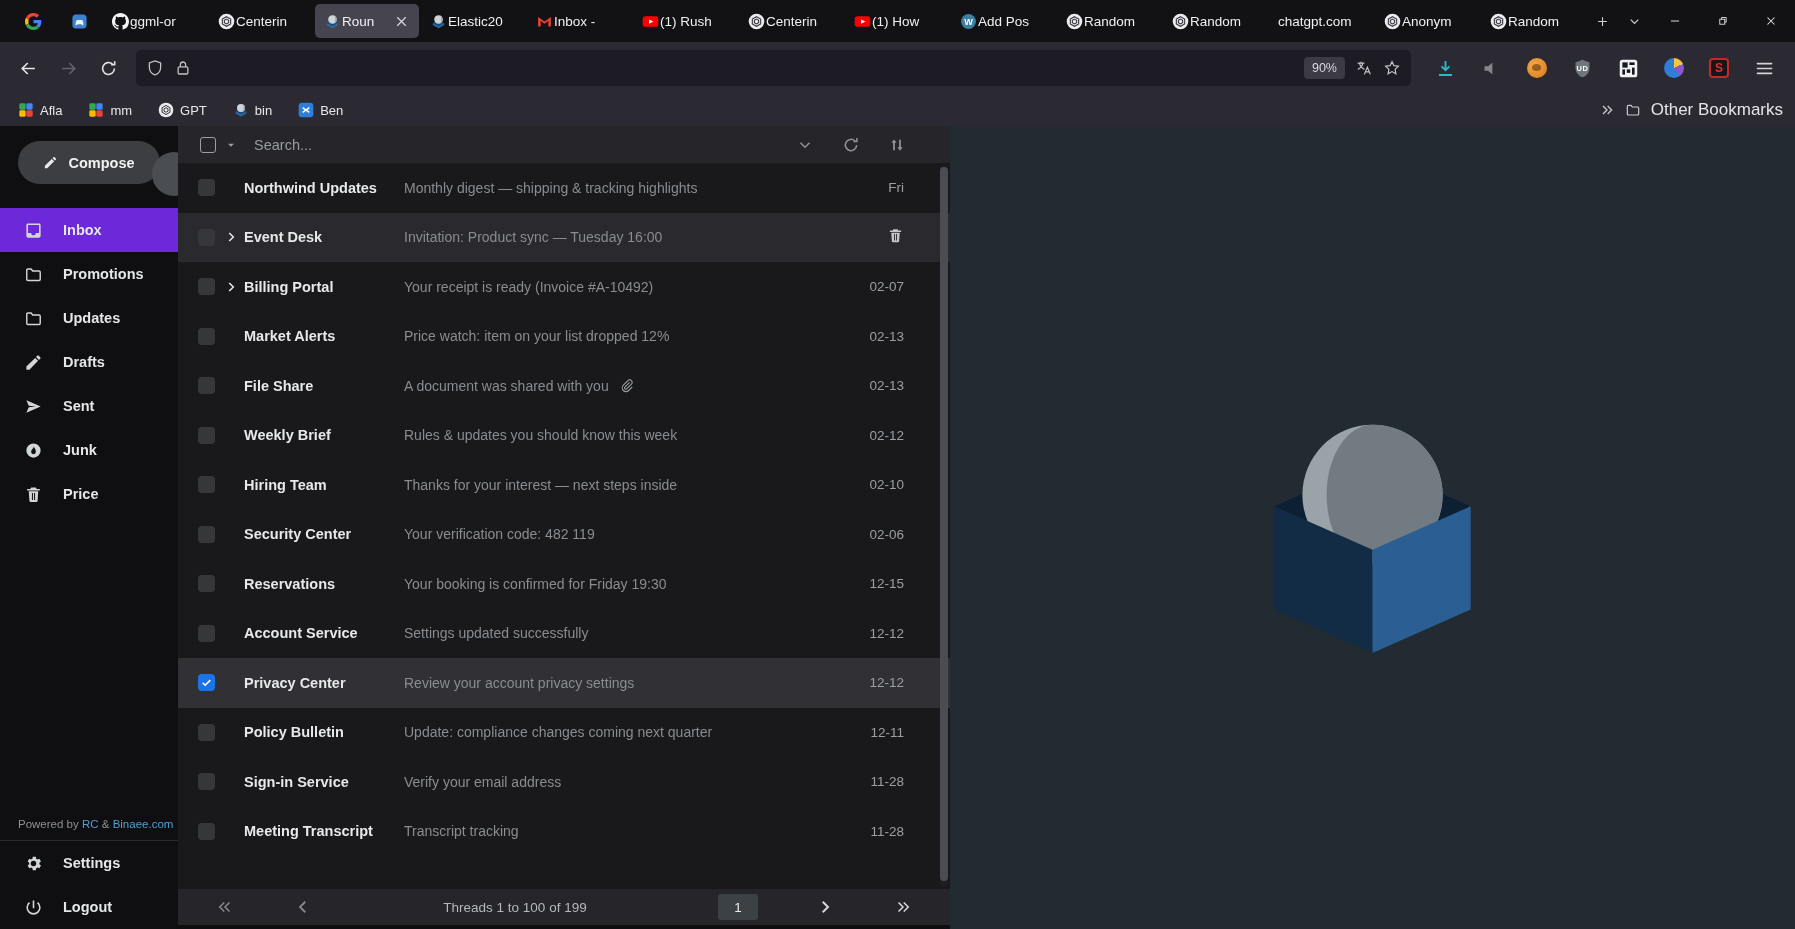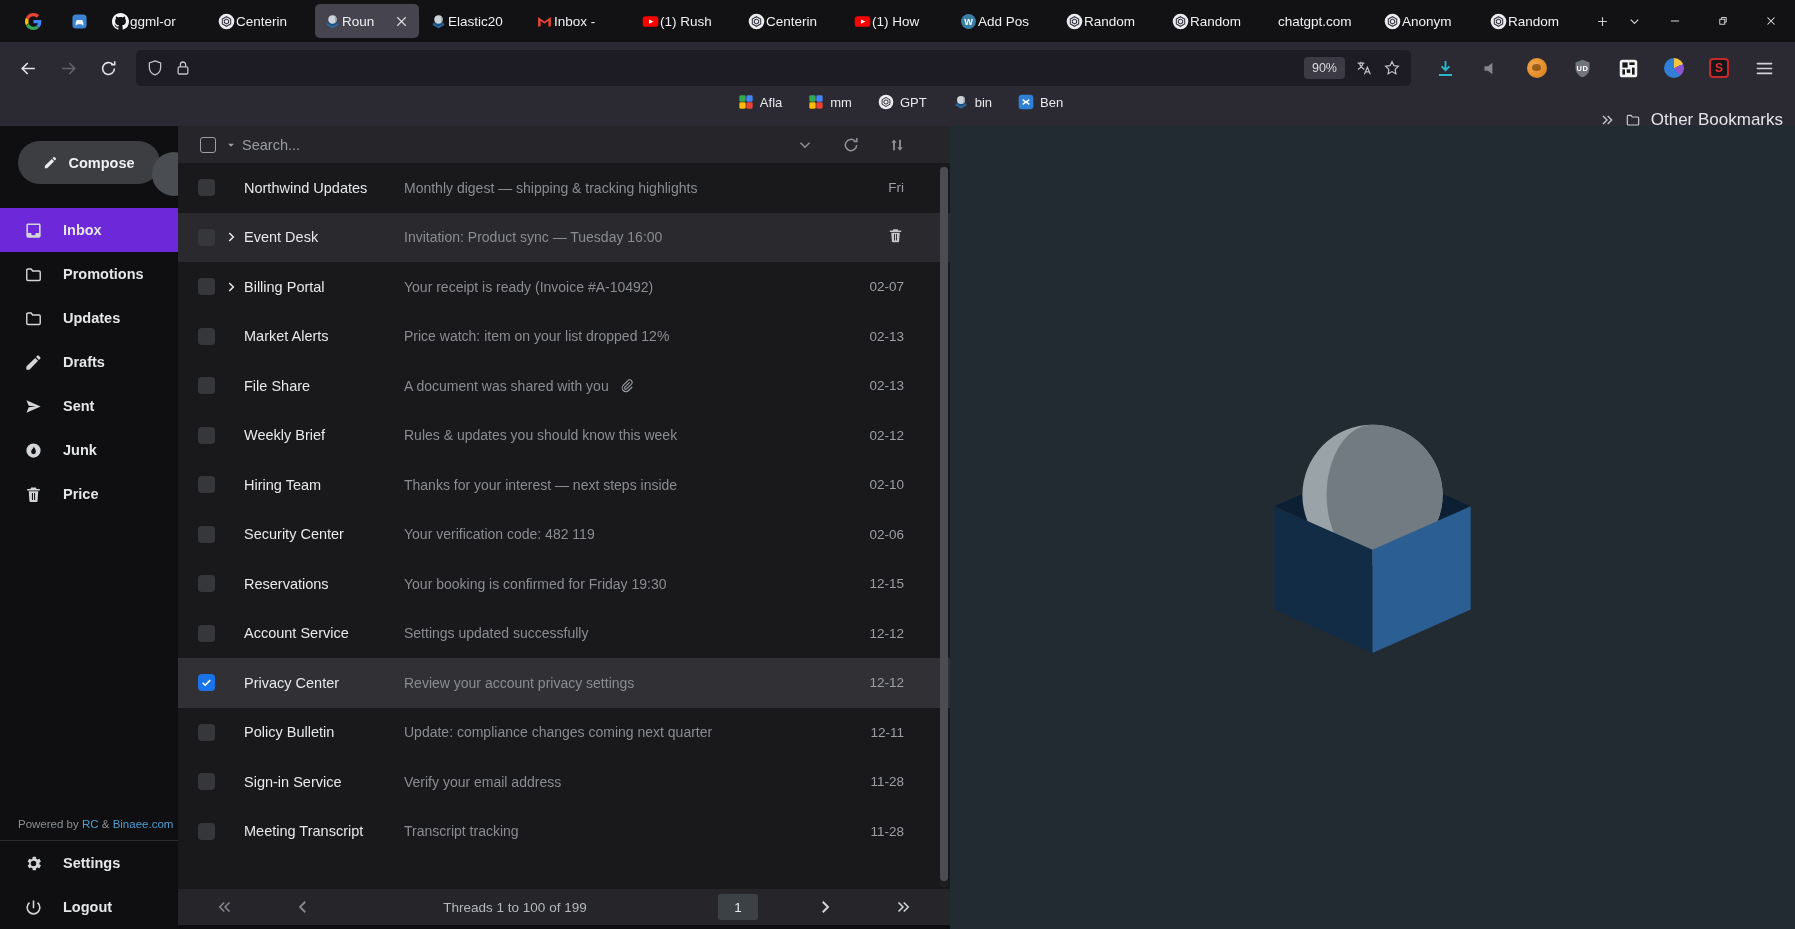--- a/index.html
+++ b/index.html
@@ -41,21 +41,21 @@
   .ext-orange::after { content:""; position:absolute; left:5px; top:6px; width:9px; height:7px;
      border-radius:50%; background:rgba(90,40,0,.55); }
   .ud-badge { position:absolute; left:0; top:6px; width:100%; text-align:center; font-size:7.5px;
      font-weight:bold; color:#fff; letter-spacing:.5px; }
   .ext-pie { width:20px; height:20px; border-radius:50%;
      background:conic-gradient(#f5c63f 0 65deg, #8a57d0 65deg 145deg, #2f7fd6 145deg 360deg); }
   .ext-s { width:20px; height:20px; border:2px solid #c62828; border-radius:4px; background:#15151a;
      color:#e03131; font-weight:bold; font-size:12px; display:flex; align-items:center; justify-content:center; }
   .hamb { width:21px; height:21px; color:#d2d3d7; }
 
-  .bmbar { height:32px; background:#2b2a33; display:flex; align-items:center; padding:0 12px 0 18px;flex-direction:column; }
+  .bmbar { height:32px; background:#2b2a33; display:flex; align-items:center; padding:0 12px 0 18px; }
   .bm-items { display:flex; align-items:center; gap:26px; }
   .bm-item { display:flex; align-items:center; gap:6px; color:#e7e8ea; font-size:13px; }
   .bm-item .ic { width:16px; height:16px; }
   .bm-right { margin-left:auto; display:flex; align-items:center; gap:10px; color:#e3e4e7; font-size:17px; }
   .bm-right .ic { width:16px; height:16px; color:#c9cbd0; }
 
   
   .app { height:803px; display:flex; position:relative; background:#0b0b0c; }
   .sidebar { width:178px; background:#0f0f11; position:relative; z-index:1; flex:0 0 178px; }
   .decor-circle { position:absolute; left:152px; top:26px; width:44px; height:44px; border-radius:50%;
@@ -73,34 +73,34 @@
   .powered { text-align:left; padding-left:18px; font-size:11.5px; color:#8b9094; margin-bottom:10px; }
   .powered a { color:#4f9fd4; text-decoration:none;margin-top:48px; }
   .side-divider { height:1px; background:#2a2b2e; }
   .side-footer .side-item { height:44px; }
 
   .listpane { width:772px; flex:0 0 772px; background:#19191c; position:relative; z-index:3;
      display:flex; flex-direction:column; }
   .list-header { height:37px; background:#26262a; display:flex; align-items:center; padding:0 14px; flex:0 0 37px; }
   .hdr-cb { width:16px; height:16px; border:1.5px solid #9aa0a6; border-radius:3px; margin-left:8px; }
   .hdr-caret { width:14px; height:14px; color:#9aa0a6; margin-left:8px; }
-  .search-text { color:#989ca1; font-size:14.5px; margin-left:4px; }
+  .search-text { color:#989ca1; font-size:14.5px; margin-left:16px; }
   .hdr-right { margin-left:auto; display:flex; align-items:center; gap:28px; padding-right:30px; }
   .hdr-right .ic { width:18px; height:18px; color:#8f9397; }
 
   .rows { flex:1 1 auto; overflow:hidden; }
   .mrow { height:49.5px; display:grid; grid-template-columns:30px 22px 160px 1fr 96px;
      align-items:center; padding-left:14px; }
   .mrow.hover { background:#2a2a2e; }
   .mrow.selected { background:#303035; }
   .cb { width:17px; height:17px; background:#36373b; border-radius:4px; margin-left:6px; }
   .cb.checked { background:#1a73e8; display:flex; align-items:center; justify-content:center; }
   .cb.checked svg { width:13px; height:13px; }
   .exp { width:14px; height:14px; color:#e8eaec; margin-left:2px; }
-  .sender { color:#e6e8ea; font-size:14.5px; font-weight:normal; white-space:nowrap; overflow:hidden; }
+  .sender { color:#e6e8ea; font-size:14.5px; font-weight:bold; white-space:nowrap; overflow:hidden; }
   .subject { color:#898c90; font-size:14px; white-space:nowrap; overflow:hidden; display:flex; align-items:center; gap:10px; }
   .subject .ic { width:15px; height:15px; color:#9ea2a6; }
   .date { color:#9b9fa4; font-size:13.5px; text-align:right; padding-right:46px; }
   .date .ic { width:17px; height:17px; color:#c3c6ca; }
 
   .scrollbar { position:absolute; top:39px; bottom:42px; right:2px; width:8px; background:#1f1f23; border-radius:4px; }
   .scroll-thumb { position:absolute; top:2px; left:0; width:8px; height:calc(100% - 8px);
      background:#4b4d52; border-radius:4px; }
 
   .pagination { height:36px; background:#26262a; flex:0 0 36px; display:flex; align-items:center; padding:0 38px; }

